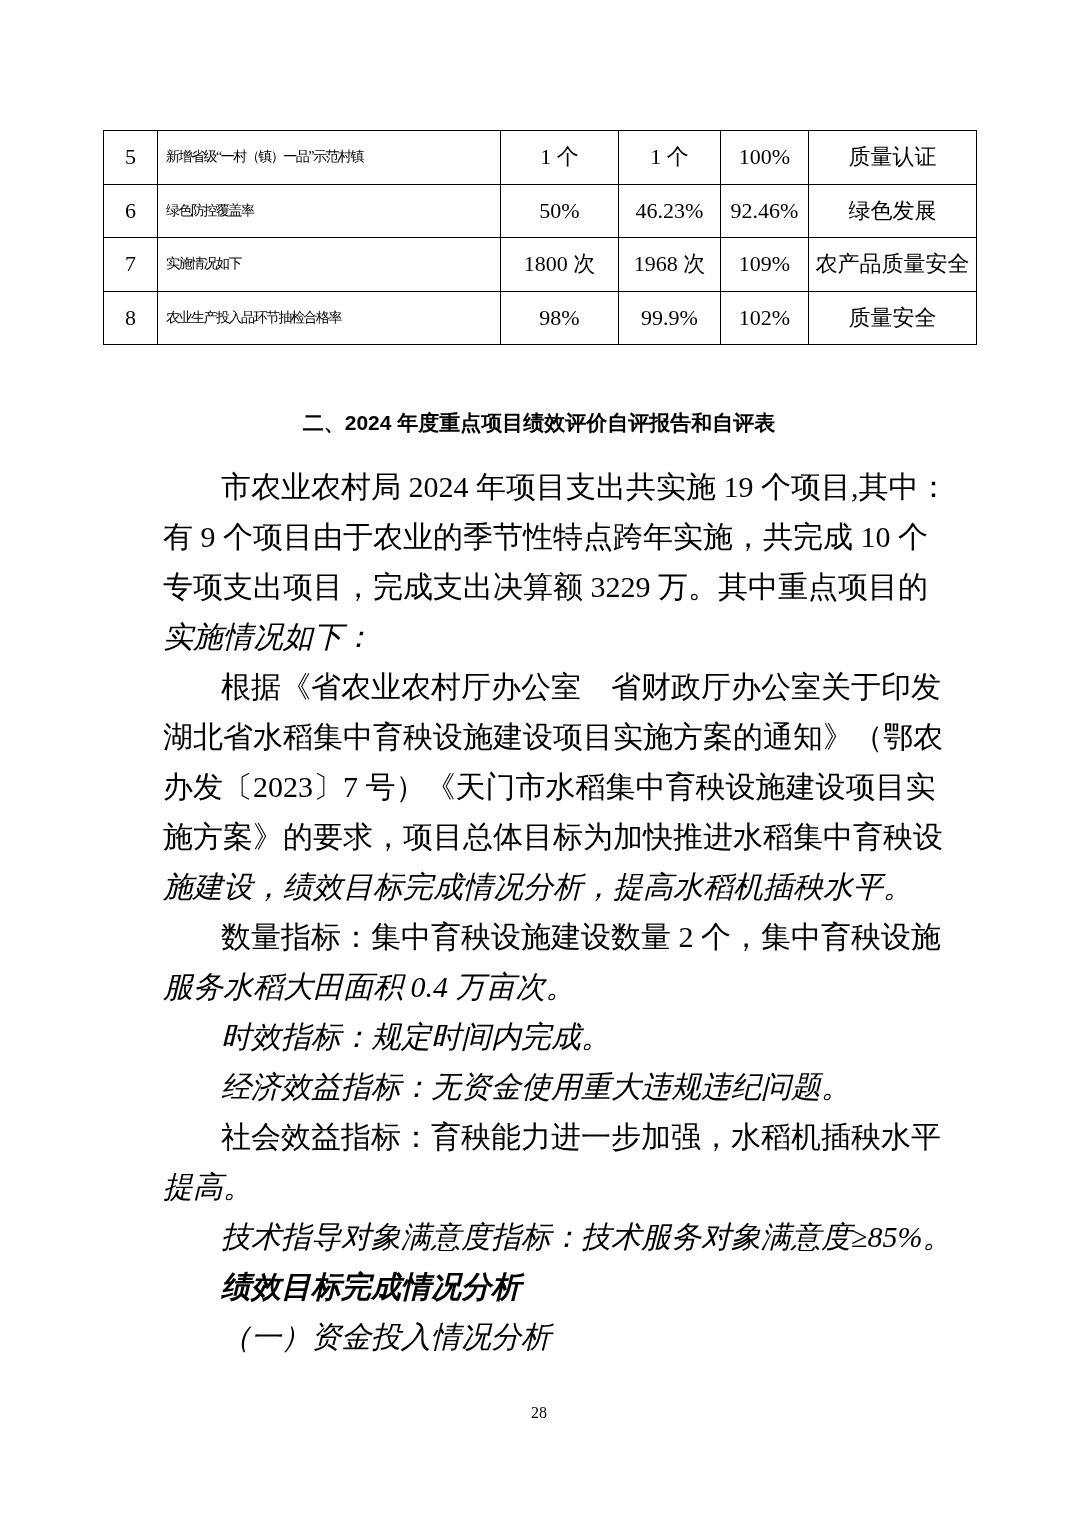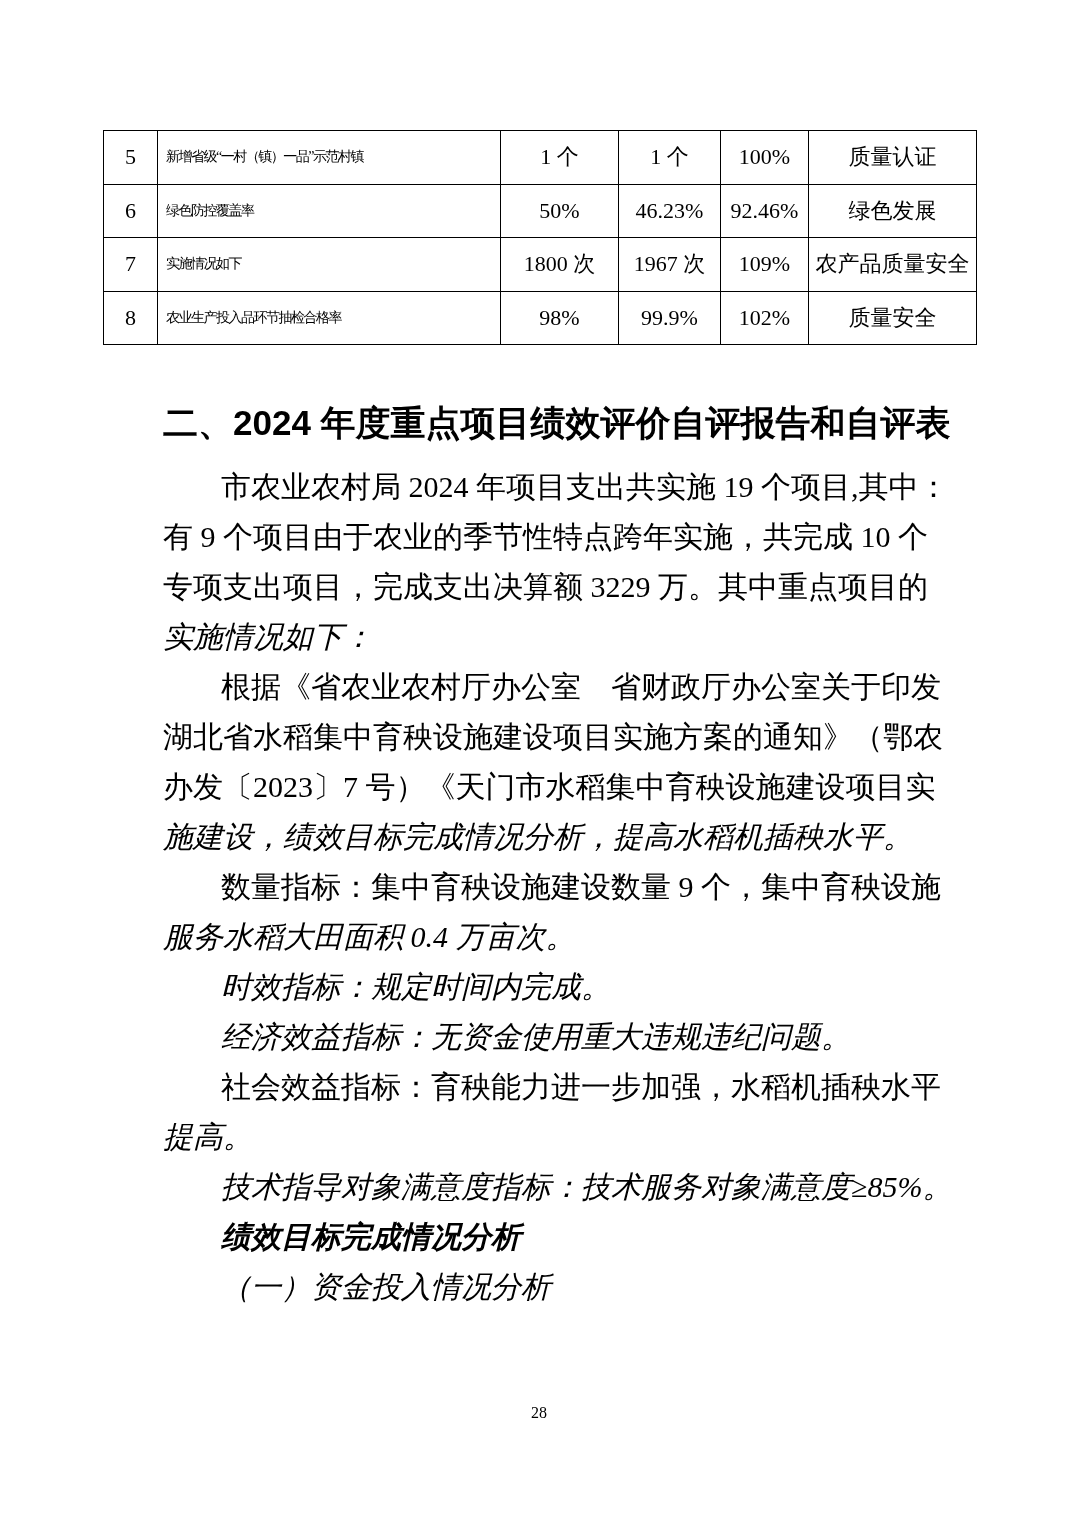--- a/index.html
+++ b/index.html
@@ -40,21 +40,21 @@
   .col-w-target{width:118px;}
   .col-w-actual{width:102px;}
   .col-w-completion{width:88px;}
   .col-w-category{width:168px;}
   
   .section-heading{
     position:absolute;left:163px;top:398px;width:752px;
     height:50px;line-height:50px;
     text-align:center;
     font-weight:700;
-    font-size:35px;
+    font-size:21px;
     font-family:"Liberation Sans","DejaVu Sans",sans-serif;
     white-space:nowrap;
   }
   
   .body-text{
     position:absolute;left:163px;top:462px;width:752px;
     font-size:30px;
   }
   .body-text .line{
     height:50px;line-height:50px;
@@ -110,21 +110,21 @@
           <td class="col-indicator">绿色防控覆盖率</td>
           <td class="col-target">50%</td>
           <td class="col-actual">46.23%</td>
           <td class="col-completion">92.46%</td>
           <td class="col-category">绿色发展</td>
         </tr>
         <tr>
           <td class="col-no">7</td>
           <td class="col-indicator">实施情况如下</td>
           <td class="col-target">1800 次</td>
-          <td class="col-actual">1967 次</td>
+          <td class="col-actual">1968 次</td>
           <td class="col-completion">109%</td>
           <td class="col-category">农产品质量安全</td>
         </tr>
         <tr>
           <td class="col-no">8</td>
           <td class="col-indicator">农业生产投入品环节抽检合格率</td>
           <td class="col-target">98%</td>
           <td class="col-actual">99.9%</td>
           <td class="col-completion">102%</td>
           <td class="col-category">质量安全</td>
@@ -135,22 +135,23 @@
   <div class="section-heading">二、2024 年度重点项目绩效评价自评报告和自评表</div>
 
   <div class="body-text">
       <div class="line first">市农业农村局 2024 年项目支出共实施 19 个项目,其中：</div>
       <div class="line">有 9 个项目由于农业的季节性特点跨年实施，共完成 10 个</div>
       <div class="line">专项支出项目，完成支出决算额 3229 万。其中重点项目的</div>
       <div class="line last">实施情况如下：</div>
       <div class="line first">根据《省农业农村厅办公室　省财政厅办公室关于印发</div>
       <div class="line">湖北省水稻集中育秧设施建设项目实施方案的通知》（鄂农</div>
       <div class="line">办发〔2023〕7 号）《天门市水稻集中育秧设施建设项目实</div>
+      <div class="line">施方案》的要求，项目总体目标为加快推进水稻集中育秧设</div>
       <div class="line last">施建设，绩效目标完成情况分析，提高水稻机插秧水平。</div>
-      <div class="line first">数量指标：集中育秧设施建设数量 9 个，集中育秧设施</div>
+      <div class="line first">数量指标：集中育秧设施建设数量 2 个，集中育秧设施</div>
       <div class="line last">服务水稻大田面积 0.4 万亩次。</div>
       <div class="line first last">时效指标：规定时间内完成。</div>
       <div class="line first last">经济效益指标：无资金使用重大违规违纪问题。</div>
       <div class="line first">社会效益指标：育秧能力进一步加强，水稻机插秧水平</div>
       <div class="line last">提高。</div>
       <div class="line first last">技术指导对象满意度指标：技术服务对象满意度≥85%。</div>
       <div class="line first last bold">绩效目标完成情况分析</div>
       <div class="line first last">（一）资金投入情况分析</div>
     </div>
 

